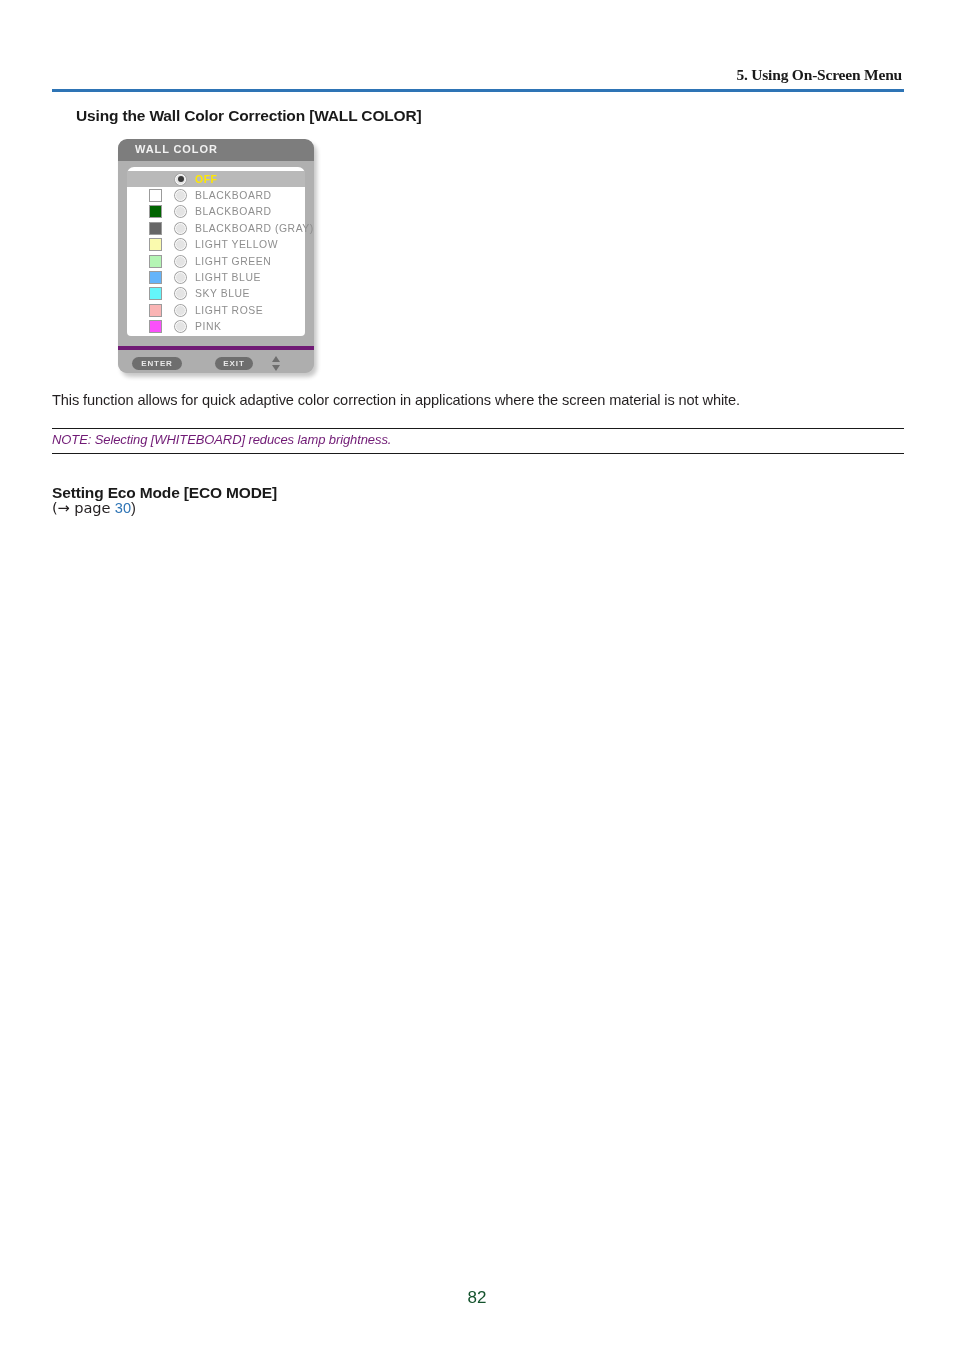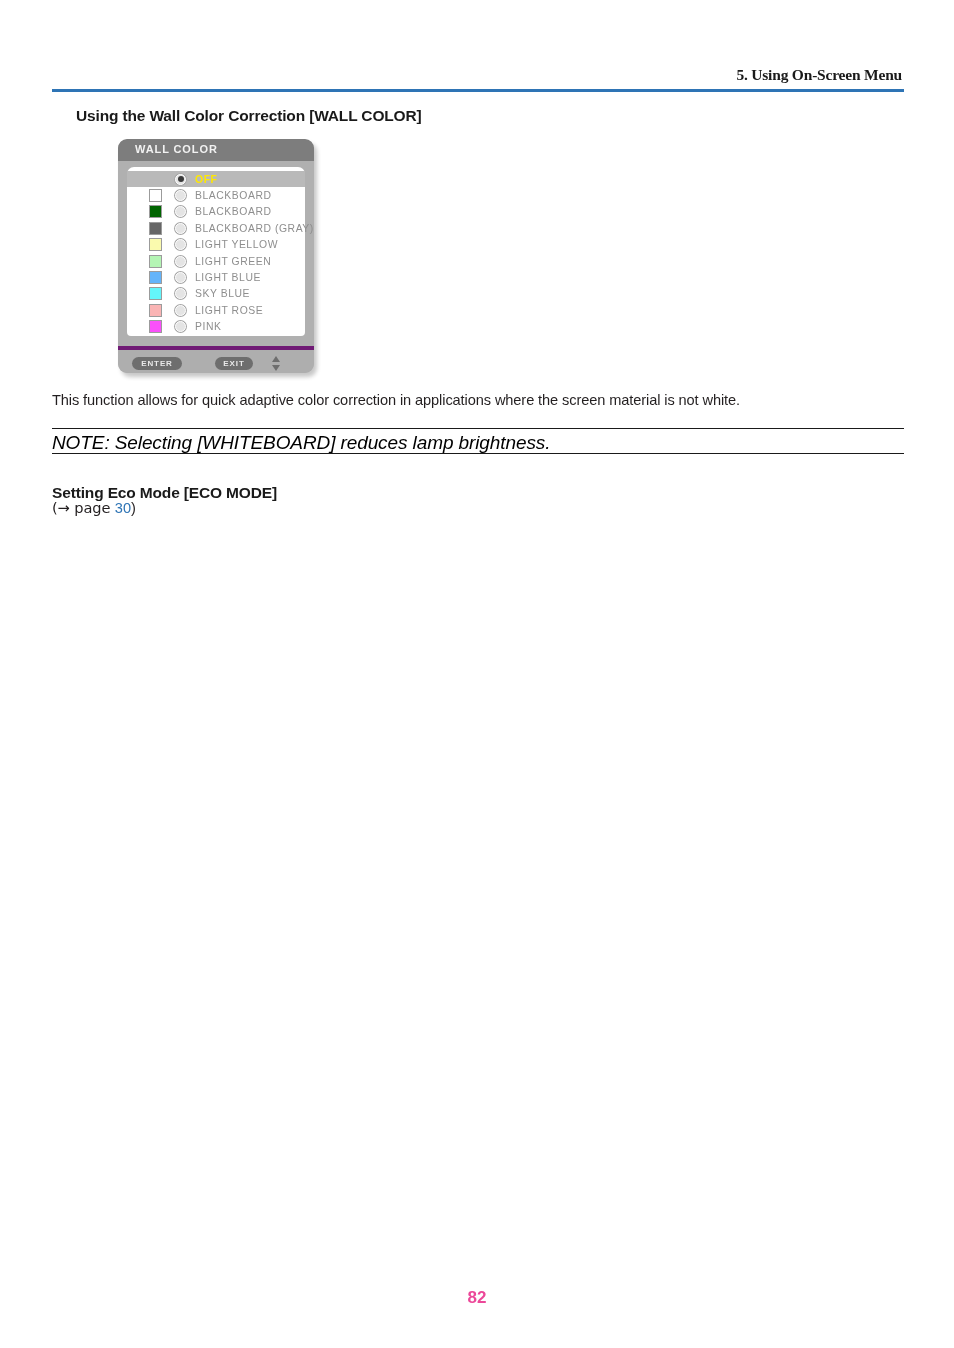--- a/index.html
+++ b/index.html
@@ -93,23 +93,23 @@
     right: -2px;
     height: 1.4px;
     background: #1a1a1a;
   }
   .note-rule-top    { top: 0; }
   .note-rule-bottom { bottom: 0; }
   .note-text {
     position: absolute;
     left: 0;
     top: 4px;
-    font-size: 19px;
+    font-size: 13px;
     font-style: italic;
-    color: #000000;
+    color: #701a75;
     letter-spacing: -0.1px;
     white-space: nowrap;
   }
 
   
   .osd {
     position: absolute;
     left: 118px;
     top: 139px;
     width: 196px;
@@ -243,22 +243,22 @@
   .osd-updown .tri.down { bottom: 1px; border-top:    6px solid #6e6e6e; }
 
   
   .page-number {
     position: absolute;
     left: 0;
     right: 0;
     top: 1288px;
     text-align: center;
     font-size: 17px;
-    font-weight: bold;
-    color: #ec4899;
+    font-weight: normal;
+    color: #14532d;
   }
 </style>
 </head>
 <body>
 
 <div class="page">
 
   <div class="header">
     <div class="header-title">5. Using On-Screen Menu</div>
     <div class="header-rule"></div>

